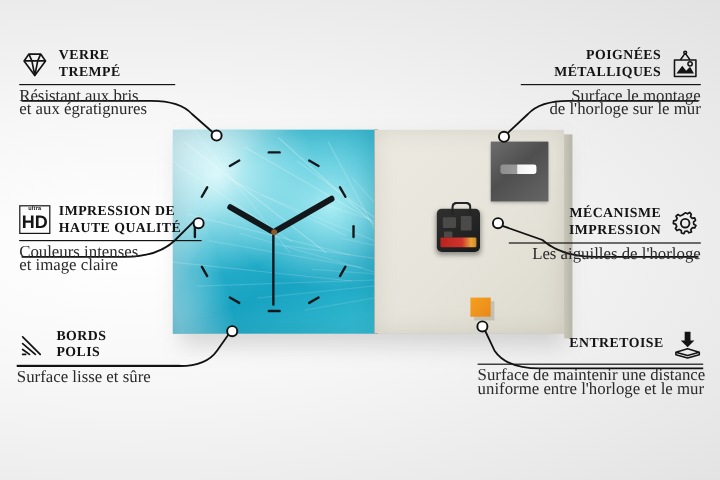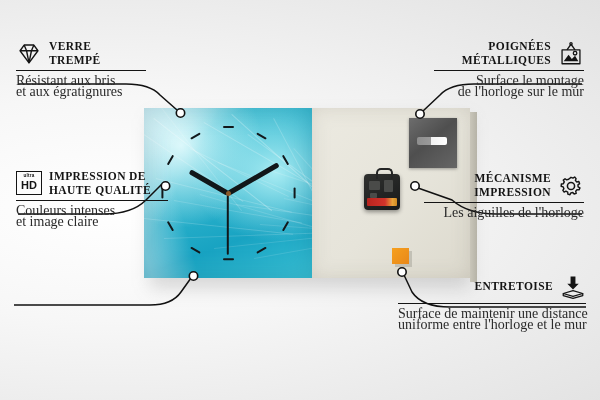--- a/index.html
+++ b/index.html
@@ -83,21 +83,21 @@
   .head{display:flex;align-items:center;gap:7px;}
   .right .head{justify-content:flex-end;}
   .ico{width:26px;height:26px;flex:0 0 26px;color:#141414;}
   .ico svg{display:block;width:26px;height:26px;}
   svg.lines{position:absolute;left:0;top:0;width:600px;height:400px;pointer-events:none;}
   .hd-badge{
     width:26px;height:24px;border:1.6px solid #141414;box-sizing:border-box;
     display:flex;flex-direction:column;align-items:center;justify-content:center;line-height:1;
   }
   .hd-badge .u{font-family:"Liberation Sans",sans-serif;font-size:4.6px;font-weight:bold;letter-spacing:.2px;}
-  .hd-badge .h{font-family:"Liberation Sans",sans-serif;font-size:11px;font-weight:bold;margin-top:.5px;}
+  .hd-badge .h{font-family:"Liberation Sans",sans-serif;font-size:15px;font-weight:bold;margin-top:.5px;}
 </style>
 </head>
 <body>
 
 <div id="stage">
 
   <div class="shadow"></div>
 
   <div class="panel-front" id="panelFront">
       <i class="feather" style="left:10px;top:10px;width:150px;height:1.2px;opacity:0.55;transform:rotate(38deg);"></i>
@@ -200,20 +200,38 @@
       <span>
         <div class="co-title">IMPRESSION DE</div>
         <div class="co-title">HAUTE QUALITÉ</div>
       </span>
     </div>
     <div class="co-rule" style="width:152px;"></div>
     <div class="co-desc">Couleurs intenses</div>
     <div class="co-desc">et image claire</div>
   </div>
 
+  <div class="callout left" style="left:14px;top:274px;width:150px;">
+    <div class="head">
+      <span class="ico">
+        <svg viewBox="0 0 32 32" fill="none" stroke="currentColor" stroke-width="1.8" stroke-linecap="round">
+          <path d="M6,7 L24,25"></path>
+            <path d="M6,14 L19,25"></path>
+            <path d="M6,20 L13,25"></path>
+            <path d="M6,25 L9,25"></path>
+        </svg>
+      </span>
+      <span>
+        <div class="co-title">BORDS</div>
+        <div class="co-title">POLIS</div>
+      </span>
+    </div>
+    <div class="co-rule" style="width:136px;"></div>
+    <div class="co-desc">Surface lisse et sûre</div>
+  </div>
 
   <div class="callout right" style="left:434px;top:40px;width:150px;">
     <div class="head">
       <span>
         <div class="co-title">POIGNÉES</div>
         <div class="co-title">MÉTALLIQUES</div>
       </span>
       <span class="ico">
         <svg viewBox="0 0 32 32" fill="none" stroke="currentColor" stroke-width="1.6" stroke-linejoin="round">
           <rect x="5" y="11" width="22" height="17"></rect>

